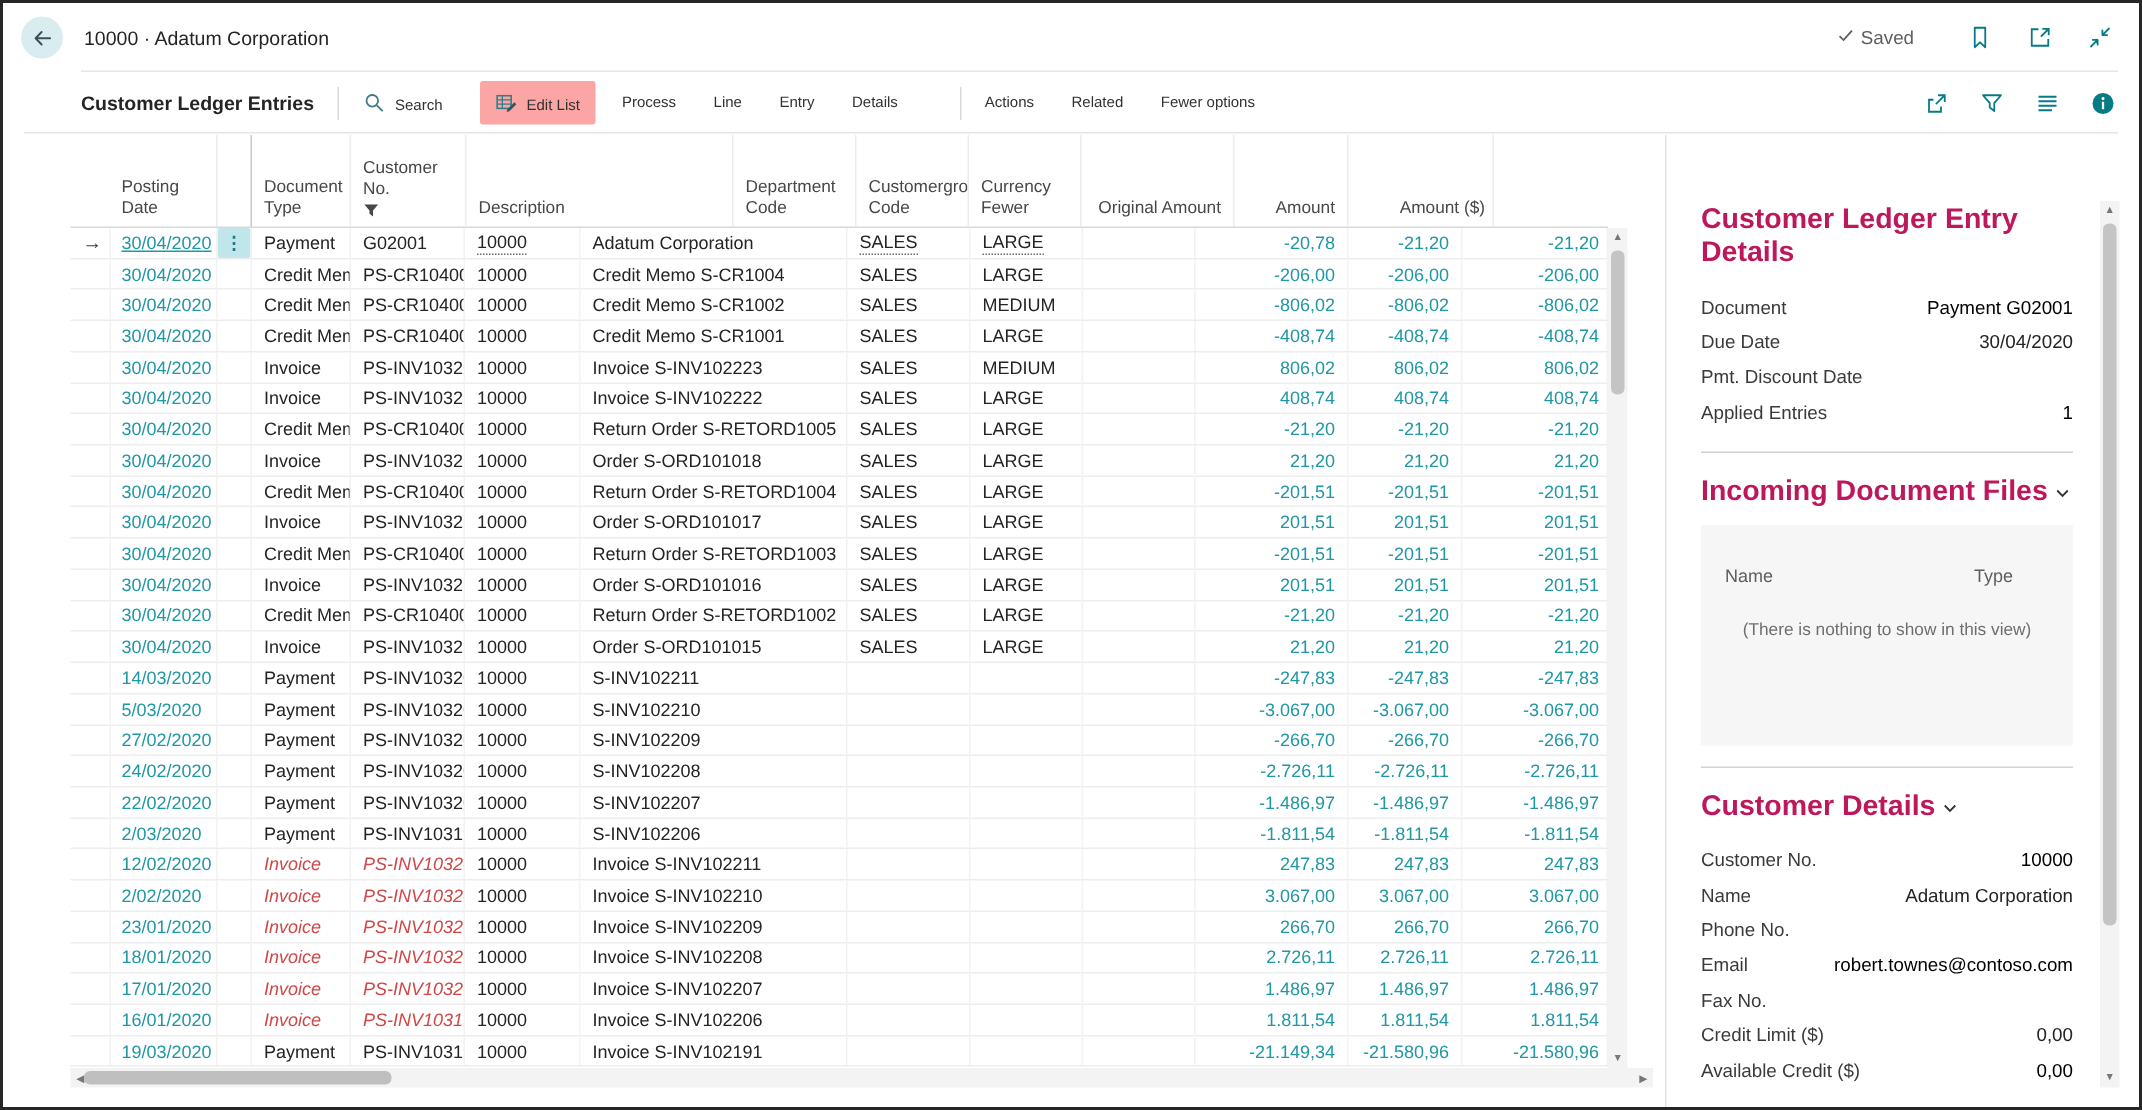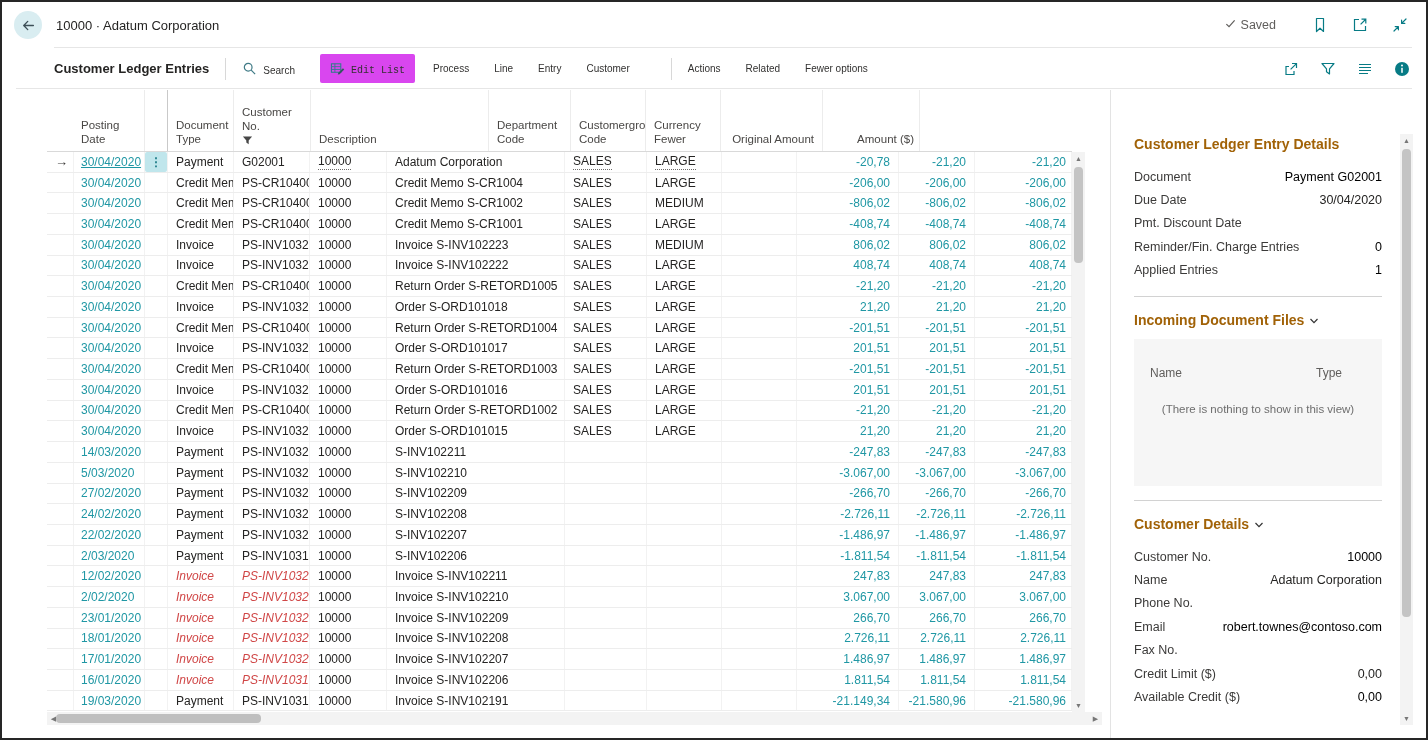--- a/index.html
+++ b/index.html
@@ -18,21 +18,21 @@
   .tbicon{ display:inline-flex; width:16px; height:16px; cursor:pointer; }
   .tbicon svg{ width:16px; height:16px; }
 
   
   .toolbar{ position:relative; height:41px; display:flex; align-items:center; padding:0 16px 0 52px; }
   .toolbar::after{ content:""; position:absolute; left:14px; right:14px; bottom:0; height:1px; background:#e6e6e6; }
   .caption{ font-size:13px; font-weight:bold; color:#252423; white-space:nowrap; }
   .tsep{ width:1px; height:22px; background:#d8d8d8; margin:0 16px; flex:none; }
   .menu{ display:flex; align-items:center; }
   .menu-item{ display:flex; align-items:flex-end; gap:6px; font-size:10px; color:#323130; margin-right:25px; cursor:pointer; white-space:nowrap; }
-  .menu-item.active{ background:#d946ef; padding:7px 10px; border-radius:2px; margin-right:18px;font-family:Liberation Mono, monospace; }
+  .menu-item.active{ background:#fca5a5; padding:7px 10px; border-radius:2px; margin-right:18px; }
   .menu-item svg{ width:15px; height:15px; }
   .toolbar-right{ margin-left:auto; display:flex; align-items:center; gap:21px; }
   .toolbar-right .tbicon svg{ width:16px; height:16px; }
 
   
   .content{ position:absolute; top:88px; left:0; right:0; bottom:0; display:flex; }
   .table-region{ position:relative; width:1108px; flex:none; }
   .content-divider{ width:1px; background:#e3e3e3; }
   
   .grid-header{ position:absolute; left:45px; top:0; width:1025px; height:62px; display:flex; align-items:stretch; border-bottom:1px solid #d9d9d9; }
@@ -69,21 +69,21 @@
   
   .vscroll{ position:absolute; left:1070px; top:62px; width:13px; height:560px; background:#f3f3f3; }
   .vthumb{ position:absolute; left:2px; width:9px; top:15px; height:96px; background:#c4c4c4; border-radius:4px; }
   .sarrow{ position:absolute; left:0; width:13px; height:13px; font-size:7px; color:#777; display:flex; align-items:center; justify-content:center; }
   .hscroll{ position:absolute; left:45px; top:622px; width:1055px; height:13px; background:#f3f3f3; }
   .hthumb{ position:absolute; top:2px; height:9px; left:9px; width:205px; background:#bfbfbf; border-radius:4px; }
   .harrow{ position:absolute; top:0; width:13px; height:13px; font-size:7px; color:#777; display:flex; align-items:center; justify-content:center; }
 
   
   .side-panel{ position:relative; flex:1; padding:46px 44px 0 23px; overflow:hidden; }
-  .panel-title{ font-size:14px; font-weight:bold; color:#a16207; display:flex; align-items:center; gap:4px; }
+  .panel-title{ font-size:19px; font-weight:bold; color:#be185d; display:flex; align-items:center; gap:4px; }
   .panel-title.clickable{ cursor:pointer; }
   .panel-title svg{ width:12px; height:12px; margin-top:2px; }
   .fields{ margin-top:13px; }
   .pfield{ display:flex; justify-content:space-between; align-items:center; height:23.4px; font-size:12.5px; }
   .plabel{ color:#3b3a39; white-space:nowrap; }
   .pvalue{ color:#252423; white-space:nowrap; }
   .pvalue.link{ color:#000000; cursor:pointer; }
   .side-panel hr{ border:none; border-top:1px solid #d2d2d2; margin:14px 0 15px 0; }
   .docbox{ margin-top:11px; height:147px; background:#f6f6f6; padding-top:27px; }
   .dochead{ display:flex; justify-content:space-between; padding:0 40px 0 16px; font-size:12px; color:#605e5c; }
@@ -151,21 +151,21 @@
         <div class="menu-item">
           <span>Process</span>
         </div>
         <div class="menu-item">
           <span>Line</span>
         </div>
         <div class="menu-item">
           <span>Entry</span>
         </div>
         <div class="menu-item">
-          <span>Customer</span>
+          <span>Details</span>
         </div>
         <div class="tsep"></div>
         <div class="menu-item">
           <span>Actions</span>
         </div>
         <div class="menu-item">
           <span>Related</span>
         </div>
         <div class="menu-item">
           <span>Fewer options</span>
@@ -230,20 +230,23 @@
           <div class="hcell col-custgroup_code">
             <span class="hlabel">Customergro...
 Code</span>
           </div>
           <div class="hcell col-currency_code">
             <span class="hlabel">Currency Fewer</span>
           </div>
           <div class="hcell col-original_amount r">
             <span class="hlabel">Original Amount</span>
           </div>
+          <div class="hcell col-amount r">
+            <span class="hlabel">Amount</span>
+          </div>
           <div class="hcell col-amount_usd r">
             <span class="hlabel">Amount ($)</span>
           </div>
         </div>
       <div class="grid-body">
           <div class="grid-row">
             <div class="cell col-marker">
               <span class="marker-arrow">→</span>
             </div>
             <div class="cell col-posting_date">
@@ -1270,24 +1273,20 @@
             </div>
             <div class="pfield">
               <span class="plabel">Due Date</span>
               <span class="pvalue">30/04/2020</span>
             </div>
             <div class="pfield">
               <span class="plabel">Pmt. Discount Date</span>
               <span class="pvalue"></span>
             </div>
             <div class="pfield">
-              <span class="plabel">Reminder/Fin. Charge Entries</span>
-              <span class="pvalue link">0</span>
-            </div>
-            <div class="pfield">
               <span class="plabel">Applied Entries</span>
               <span class="pvalue link">1</span>
             </div>
           </div>
       </section>
       <hr>
       <section>
         <h2 class="panel-title clickable">
           <span>Incoming Document Files</span>
           <svg viewBox="0 0 12 12">

